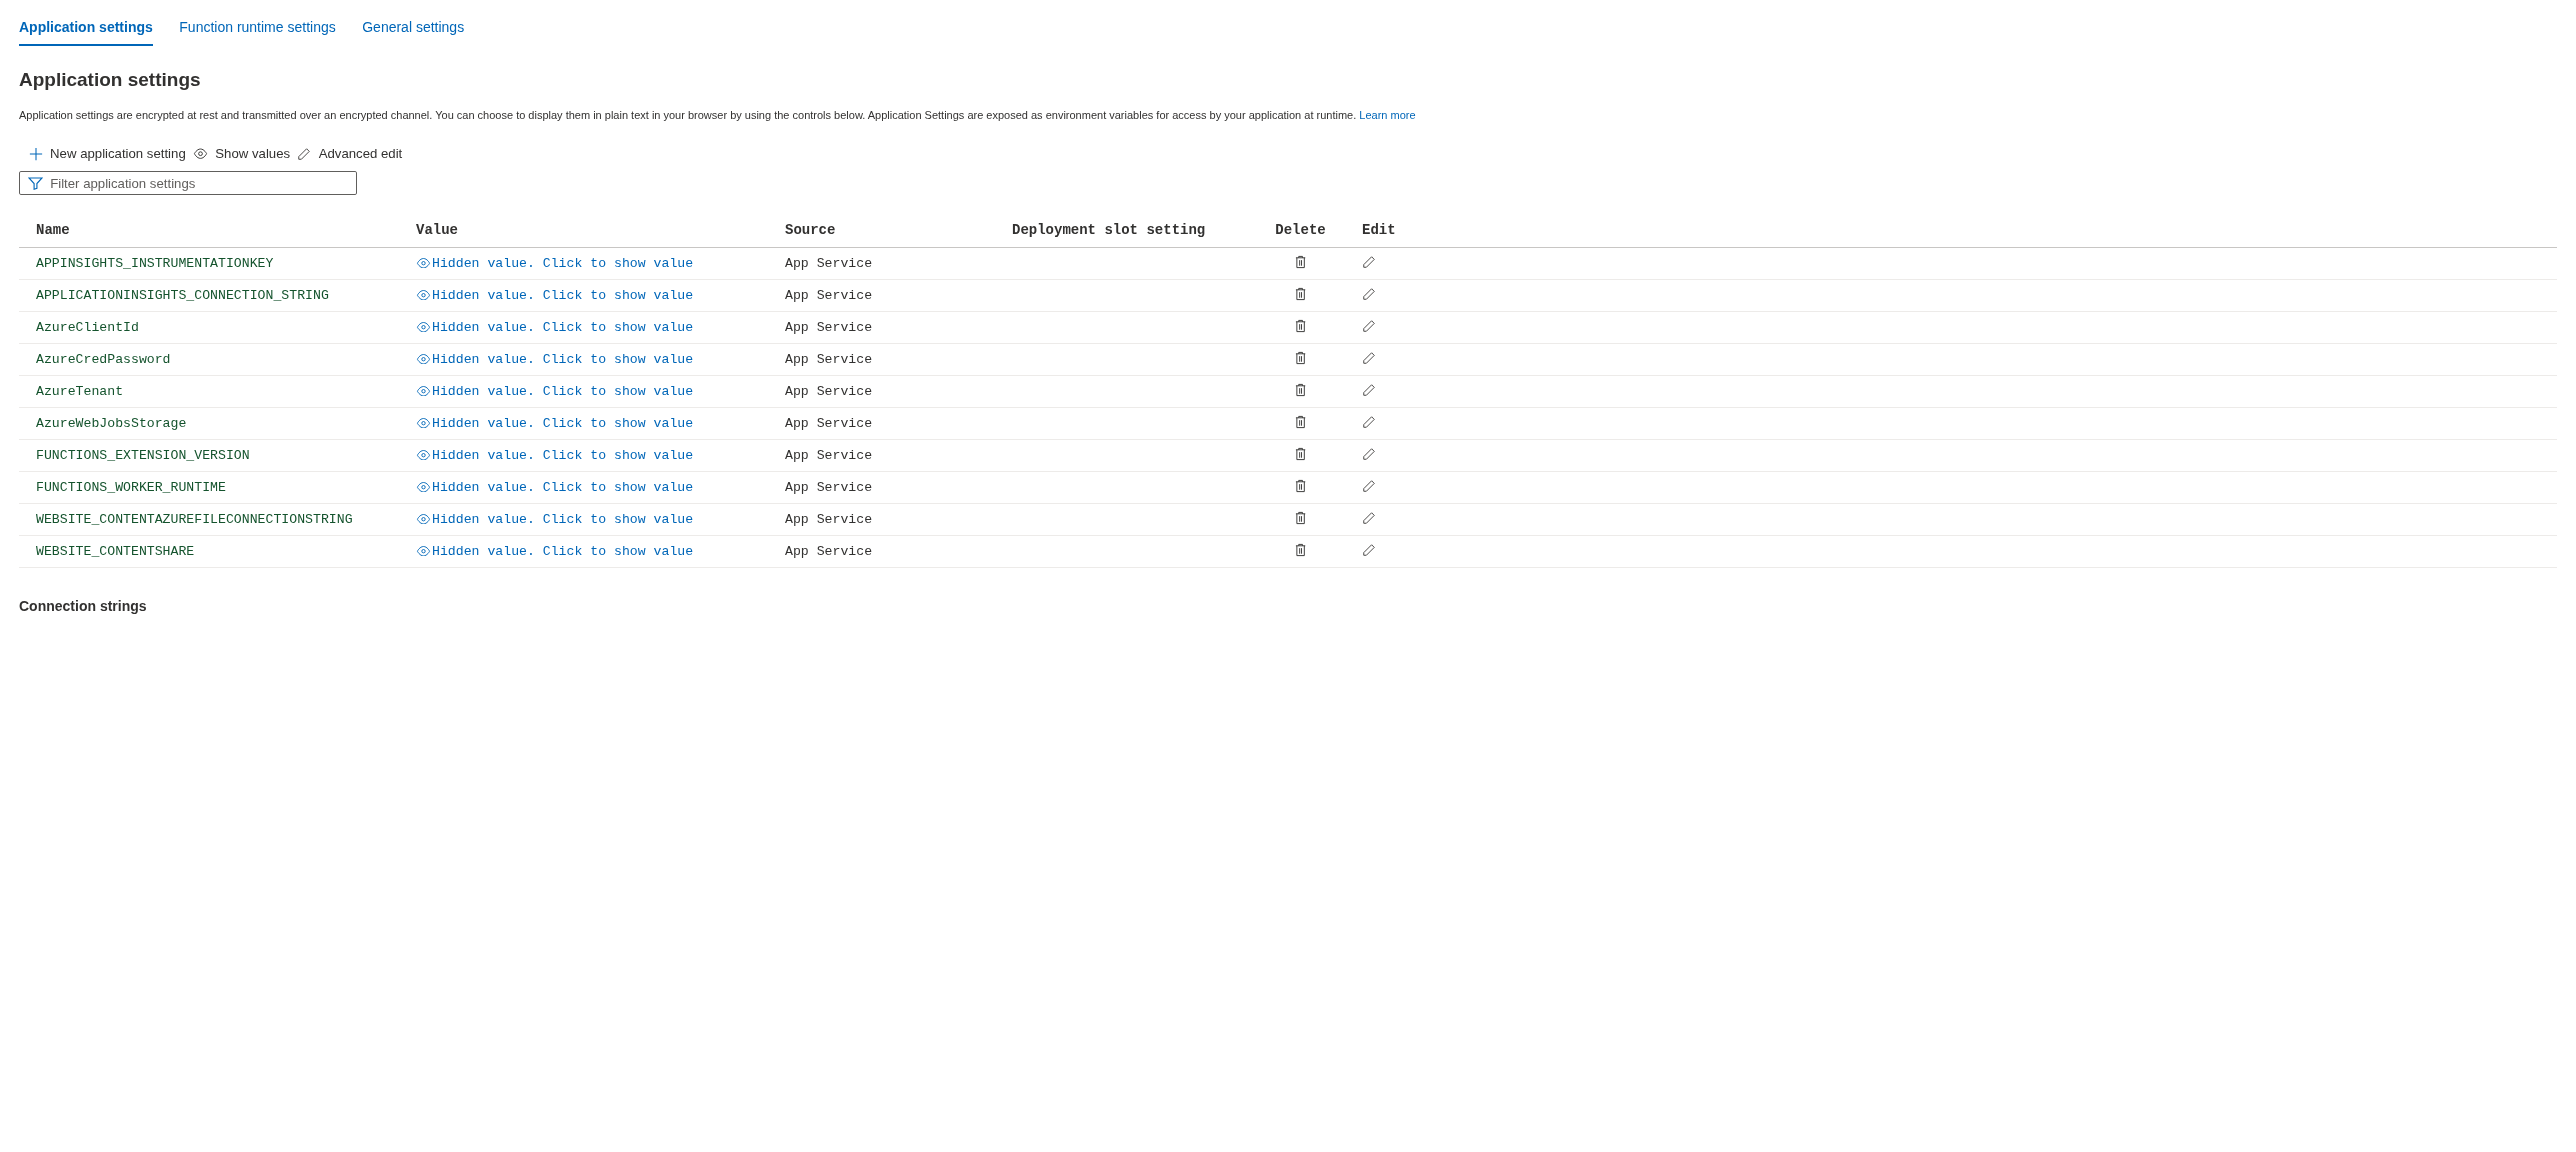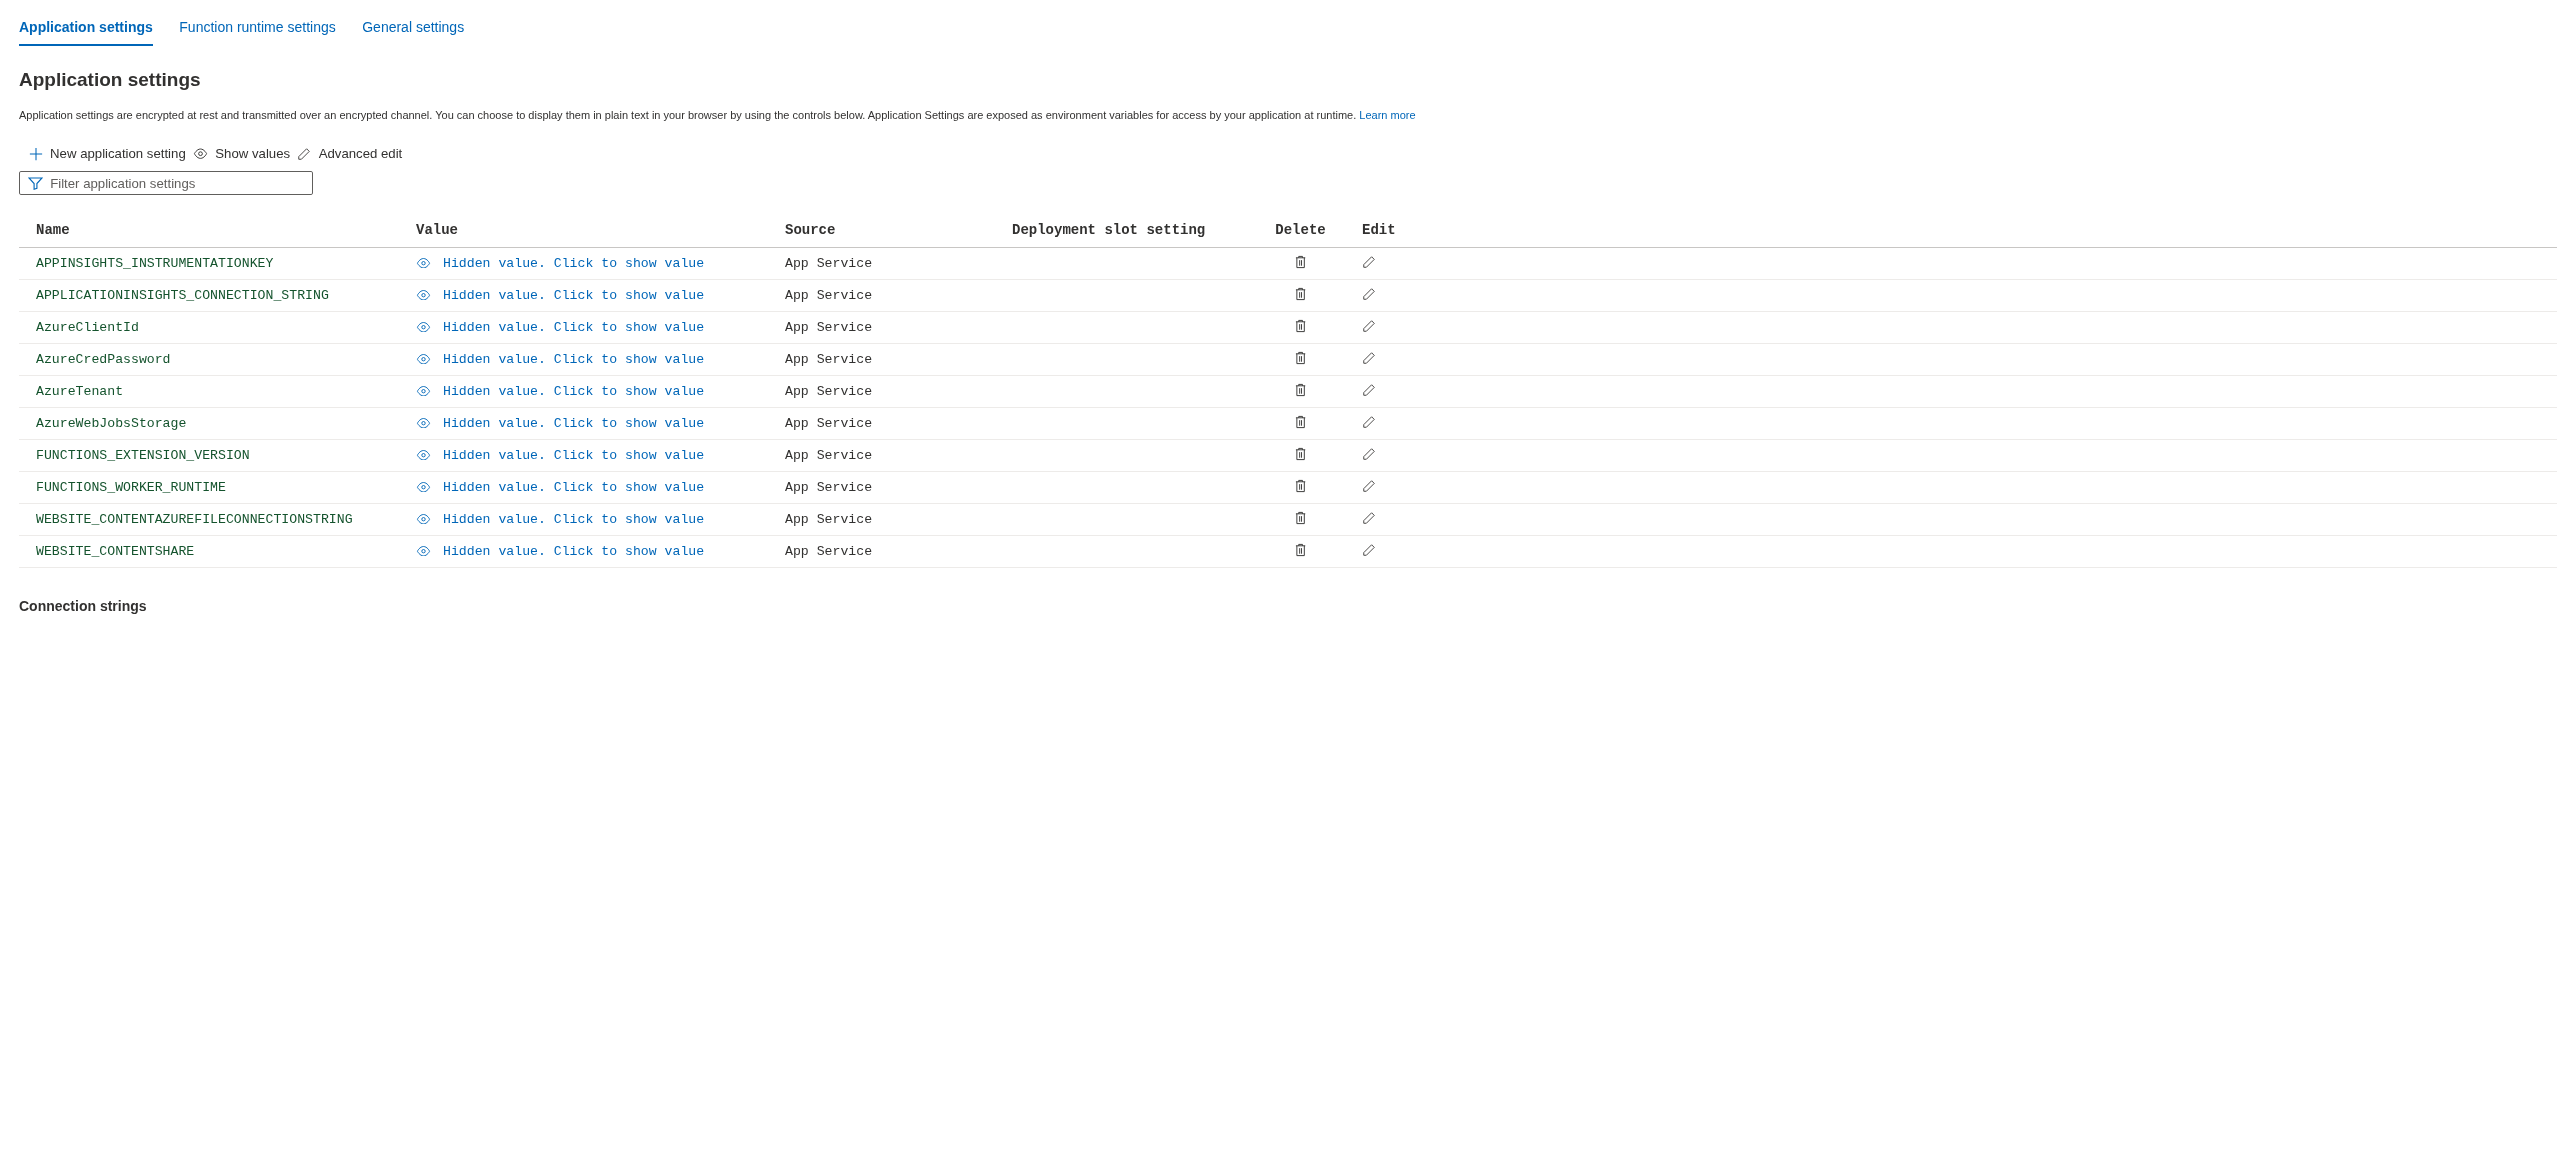--- a/index.html
+++ b/index.html
@@ -58,21 +58,21 @@
     font-size: 13.2px;
     color: #323130;
   }
   .toolbar-btn svg { flex-shrink: 0; }
   .filter-box {
     display: inline-flex;
     align-items: center;
     border: 0.9px solid #605e5c;
     border-radius: 1.9px;
     padding: 3.8px 7.6px;
-    width: 294px;
+    width: 338px;
     gap: 7.6px;
   }
   .filter-box input {
     border: none;
     outline: none;
     font-size: 13.2px;
     flex: 1;
     color: #323130;
   }
   .filter-box input::placeholder { color: #605e5c; }
@@ -102,21 +102,21 @@
     align-items: center;
     border-bottom: 0.9px solid #edebe9;
     height: 32px;
     font-size: 13.2px;
   }
   .trow .col-name { color: #14532d; }
   .value-link {
     color: #0066b8;
     display: inline-flex;
     align-items: center;
-    gap: 12px;
+    gap: 1px;
     cursor: pointer;
     text-align: center;
   }
   .col-source { color: #323130; }
   .icon-btn {
     cursor: pointer;
     display: inline-flex;
     align-items: center;
     justify-content: center;
   }

